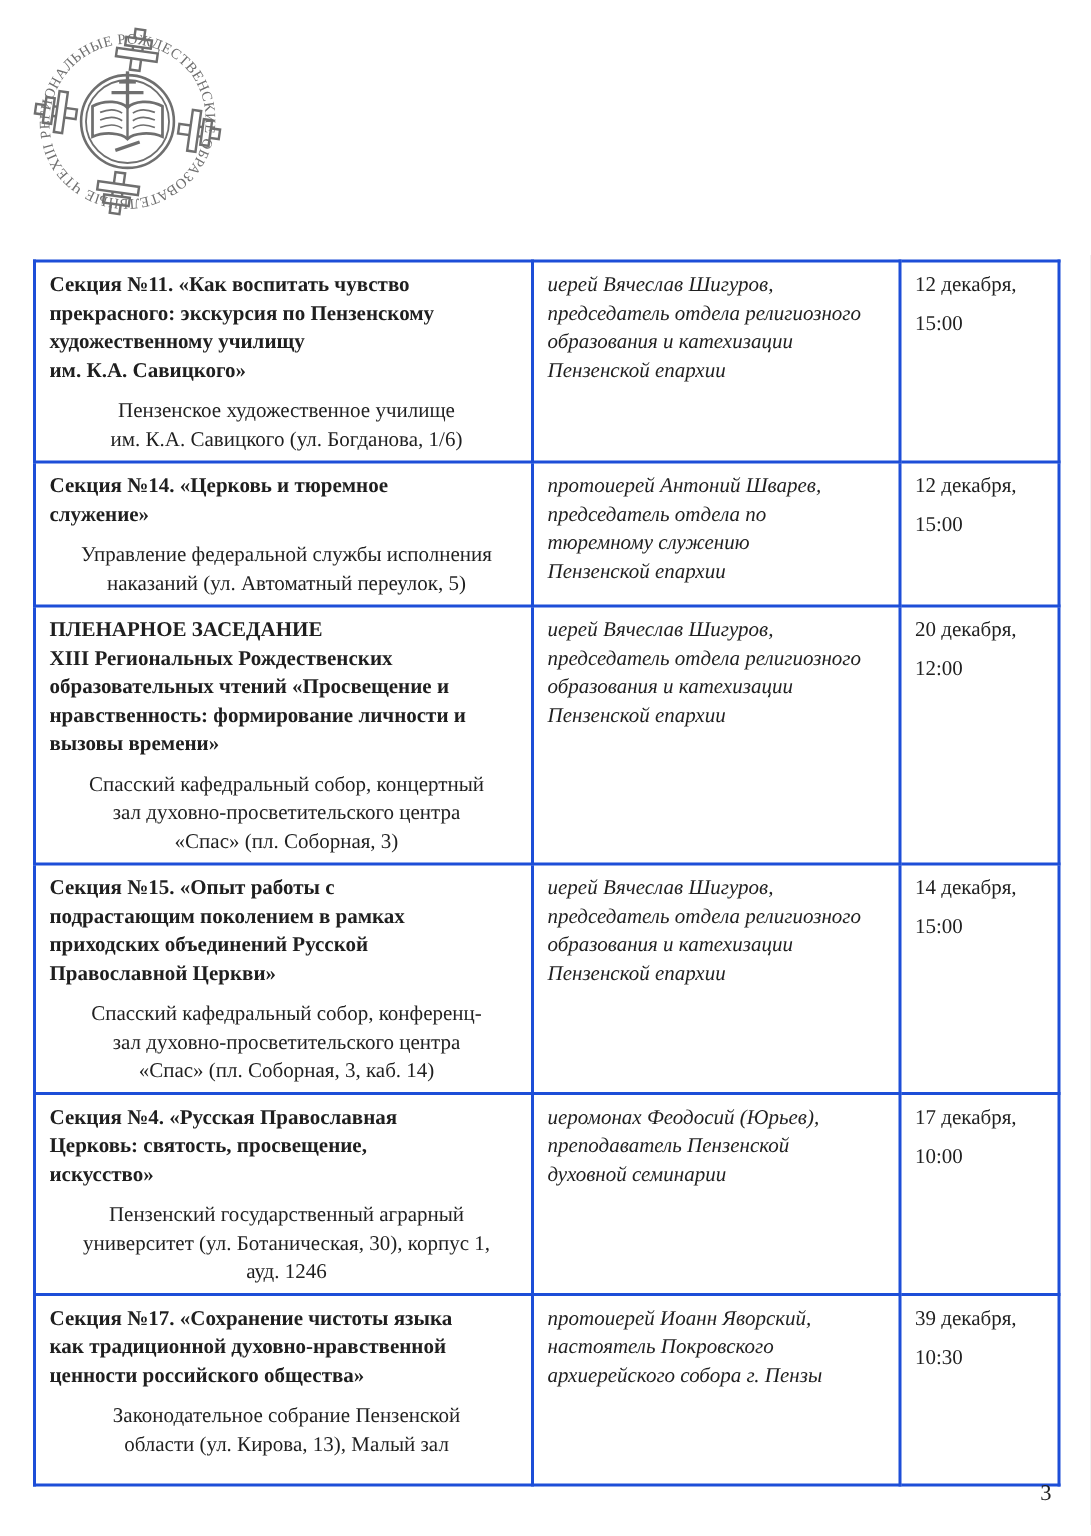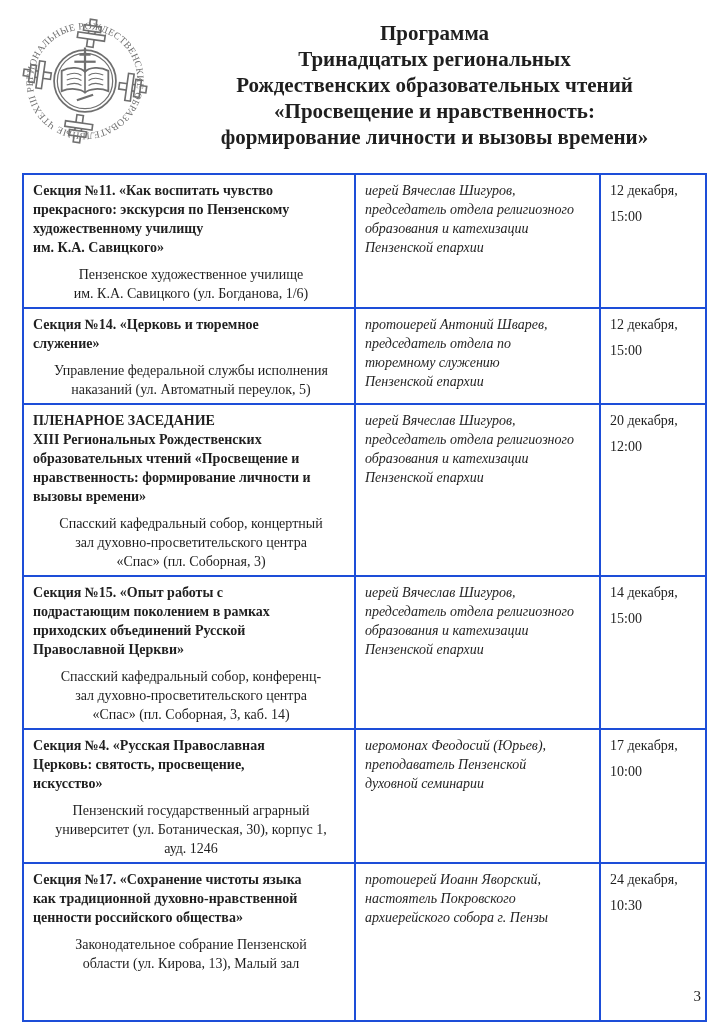--- a/index.html
+++ b/index.html
@@ -102,27 +102,20 @@
           <path d="M52 64 C 58 61.5, 63 62, 66.5 64.5 M52 69 C 58 66.5, 63 67, 66.5 69.5 M52 74 C 58 71.5, 63 72, 66.5 74.5" stroke="#6f6f6f" stroke-width="1.1" fill="none"></path>
           <path d="M88 64 C 82 61.5, 77 62, 73.5 64.5 M88 69 C 82 66.5, 77 67, 73.5 69.5 M88 74 C 82 71.5, 77 72, 73.5 74.5" stroke="#6f6f6f" stroke-width="1.1" fill="none"></path>
         </g>
 
         <text font-size="9.6" letter-spacing="0.35" fill="#6f6f6f">
           <textPath href="#logoTextCircle">XIII РЕГИОНАЛЬНЫЕ РОЖДЕСТВЕНСКИЕ ОБРАЗОВАТЕЛЬНЫЕ ЧТЕНИЯ</textPath>
         </text>
       </svg>
     </div>
 
-    <div class="title-block">
-      <div>Программа</div>
-      <div>Тринадцатых региональных</div>
-      <div>Рождественских образовательных чтений</div>
-      <div>«Просвещение и нравственность:</div>
-      <div>формирование личности и вызовы времени»</div>
-    </div>
   </div>
 
   <table class="program">
     <colgroup>
       <col class="col-session">
       <col class="col-speaker">
       <col class="col-date">
     </colgroup>
     <tbody>
       <tr style="height:133px;">
@@ -218,35 +211,35 @@
         <td>
           <div class="speaker">иеромонах Феодосий (Юрьев),
 преподаватель Пензенской
 духовной семинарии</div>
         </td>
         <td>
           <div class="date-line">17 декабря,</div>
           <div class="time-line">10:00</div>
         </td>
       </tr>
-      <tr style="height:158px;">
+      <tr style="height:127px;">
         <td>
           <div class="session-title">Секция №17. «Сохранение чистоты языка
 как традиционной духовно-нравственной
 ценности российского общества»</div>
           <div class="session-venue">Законодательное собрание Пензенской
 области (ул. Кирова, 13), Малый зал</div>
         </td>
         <td>
           <div class="speaker">протоиерей Иоанн Яворский,
 настоятель Покровского
 архиерейского собора г. Пензы</div>
         </td>
         <td>
-          <div class="date-line">24 декабря,</div>
+          <div class="date-line">39 декабря,</div>
           <div class="time-line">10:30</div>
         </td>
       </tr>
     </tbody>
   </table>
 
   <div class="page-number">3</div>
 
 </div>
 

